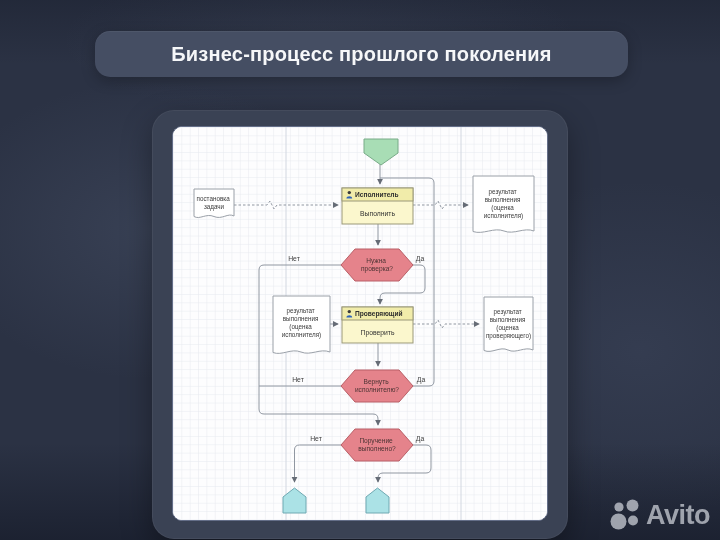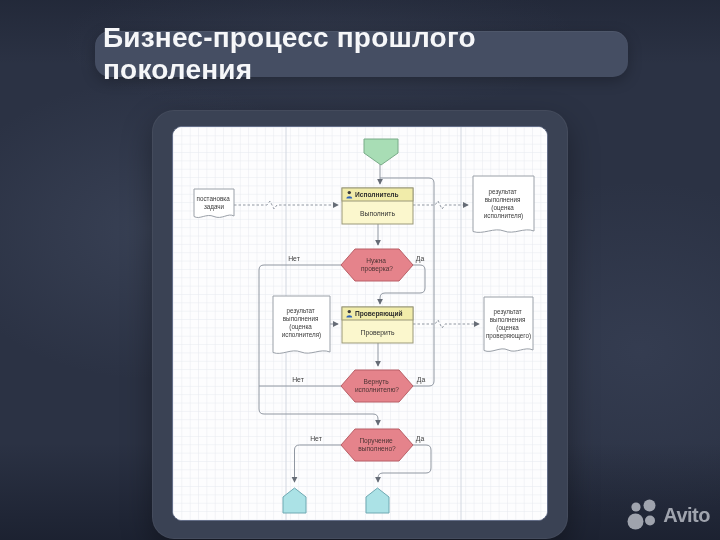--- a/index.html
+++ b/index.html
@@ -10,29 +10,29 @@
     background:radial-gradient(closest-side,rgba(125,140,170,.16),rgba(125,140,170,0));}
   .stage .blur2{position:absolute;left:430px;top:180px;width:420px;height:340px;
     background:radial-gradient(closest-side,rgba(115,130,165,.13),rgba(115,130,165,0));}
   .stage .blur3{position:absolute;left:60px;top:-40px;width:520px;height:160px;
     background:radial-gradient(closest-side,rgba(140,150,175,.10),rgba(140,150,175,0));}
   .stage .vignette{position:absolute;left:0;top:0;right:0;bottom:0;
     background:linear-gradient(180deg,rgba(10,14,26,.25) 0%,rgba(10,14,26,0) 12%,rgba(10,14,26,0) 82%,rgba(10,14,26,.45) 100%);}
   .title-banner{position:absolute;left:95px;top:31px;width:533px;height:46px;
     background:#454e63;border-radius:15px;display:flex;align-items:center;justify-content:center;
     box-shadow:0 4px 14px rgba(0,0,0,.25), inset 0 1px 0 rgba(255,255,255,.05);}
-  .title-banner h1{margin:8px;font-size:28px;font-weight:700;color:#f6f7f9;letter-spacing:.2px;}
+  .title-banner h1{margin:16px;font-size:20px;font-weight:700;color:#f6f7f9;letter-spacing:.2px;}
   .diagram-card{position:absolute;left:152px;top:110px;width:414px;height:427px;
     background:#3a4254;border-radius:22px;border:1px solid rgba(255,255,255,.05);
     box-shadow:0 12px 30px rgba(0,0,0,.35);}
   .diagram-panel{position:absolute;left:172px;top:126px;width:376px;height:395px;
     background:#fdfdfe;border-radius:10px;overflow:hidden;border:1px solid #646e88;box-sizing:border-box;}
   .diagram-panel svg{display:block;}
   .watermark{position:absolute;right:10px;bottom:8px;display:flex;align-items:center;gap:3px;opacity:.85;}
-  .watermark .word{color:#b6bac3;font-size:20px;font-weight:700;letter-spacing:-0.5px;}
+  .watermark .word{color:#b6bac3;font-size:27px;font-weight:700;letter-spacing:-0.5px;}
   
   .t-doc{font-size:6.3px;fill:#3b3b3b;}
   .t-task{font-size:6.8px;fill:#333333;}
   .t-head{font-size:6.6px;fill:#2f2f2f;font-weight:bold;}
   .t-dec{font-size:6.6px;fill:#4d3434;}
   .t-lbl{font-size:6.8px;fill:#3c3c3c;}
   text{font-family:"Liberation Sans", sans-serif;}
 </style>
 </head>
 <body>

